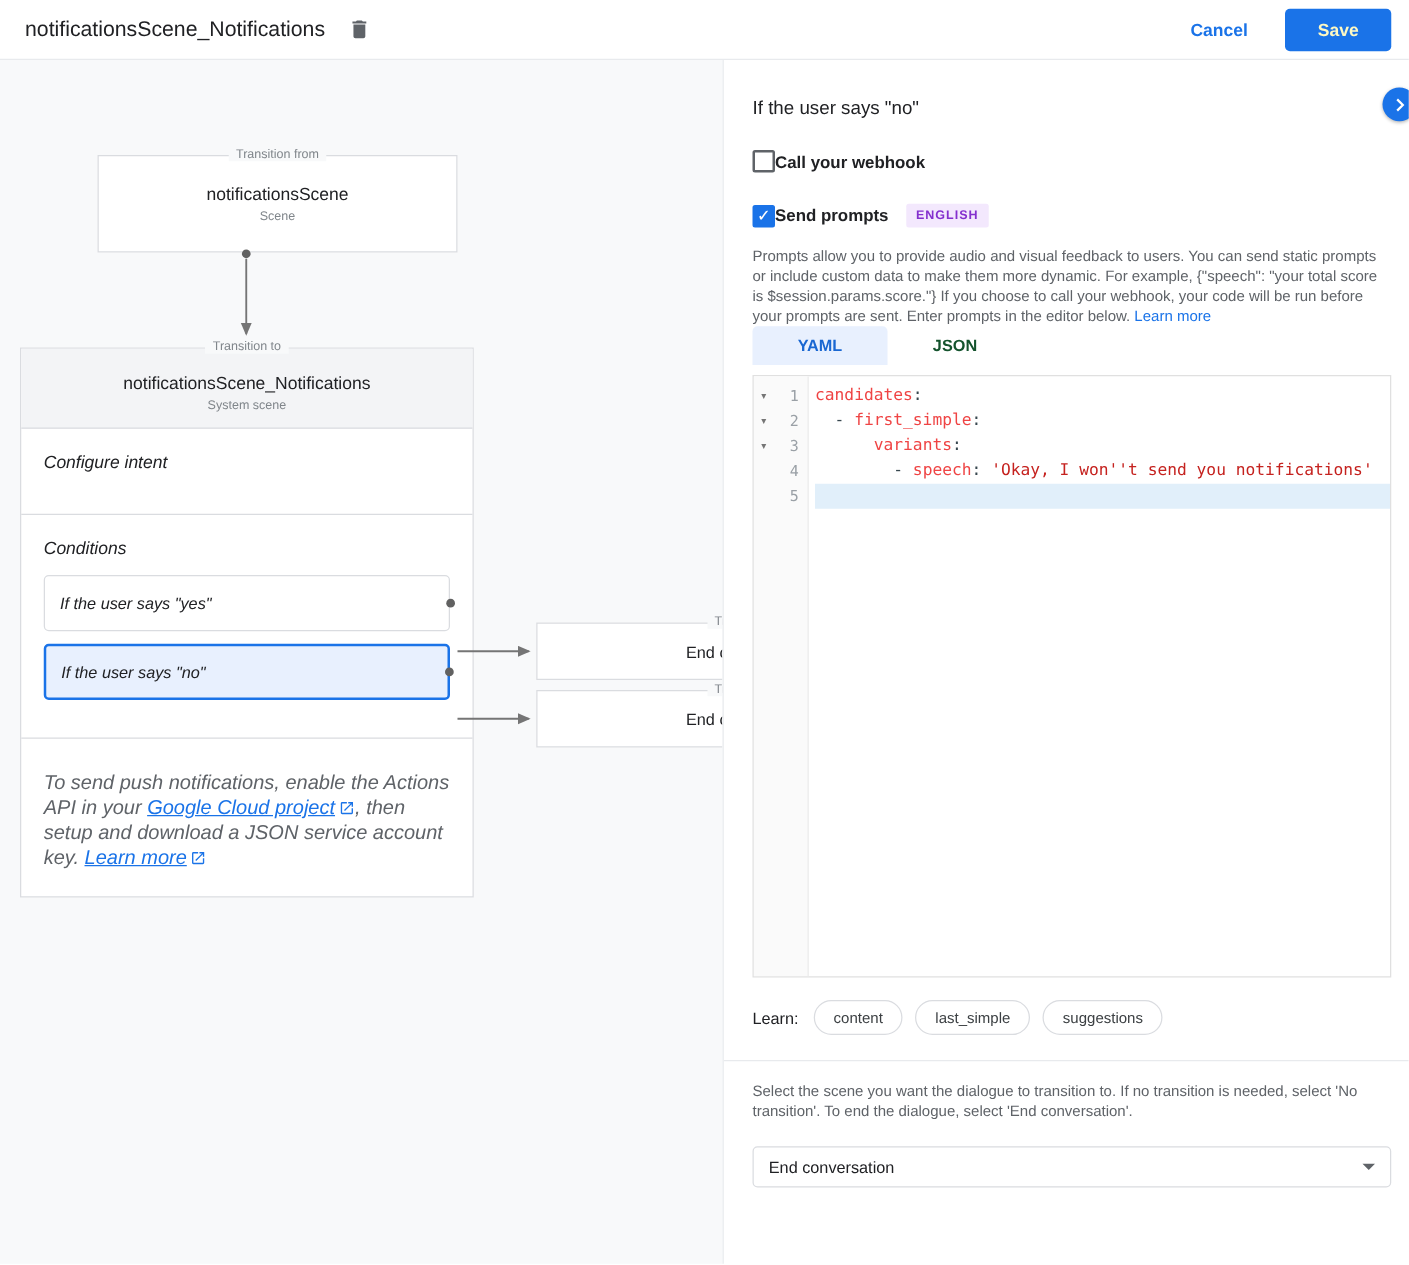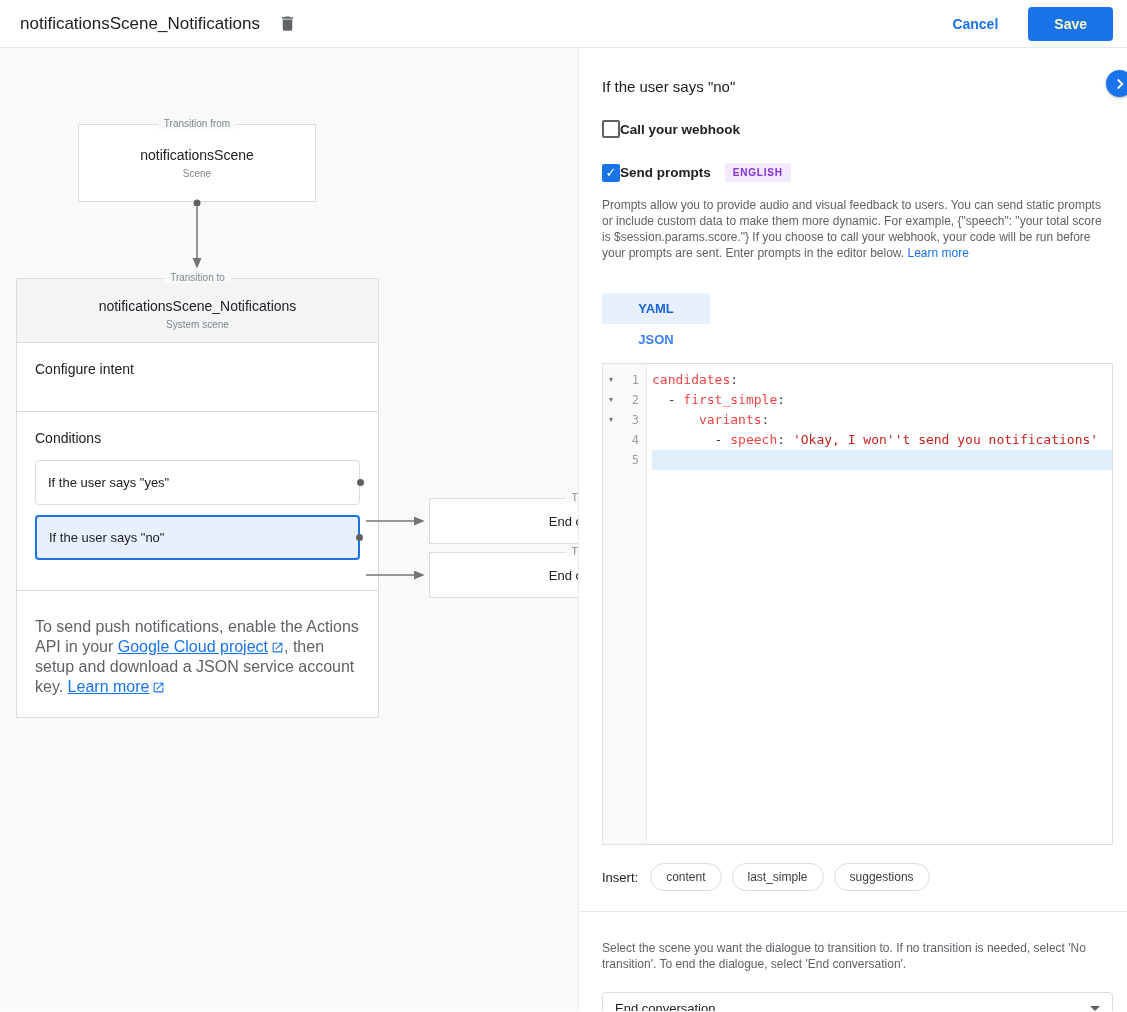--- a/index.html
+++ b/index.html
@@ -23,31 +23,31 @@
   .main { display:flex; height:963px; }
   .canvas { width:578px; flex:none; position:relative; background:#f8f9fa; overflow:hidden; }
   .panel { flex:1; background:#fff; position:relative; border-left:1px solid #e8eaed; overflow:hidden; }
   .panel-inner { padding:30px 14px 0 23px; }
 
   
   .node { position:absolute; background:#fff; border:1px solid #dadce0; }
   .node-badge { position:absolute; top:-7px; left:0; right:0; text-align:center;
                 font-size:10px; color:#80868b; white-space:nowrap; }
   .node-badge span { background:#f8f9fa; padding:0 6px; }
-  .from-node { left:78px; top:76px; width:238px; height:78px; display:flex; flex-direction:column;
+  .from-node { left:78px; top:76px; width:288px; height:78px; display:flex; flex-direction:column;
                align-items:center; justify-content:center; cursor:pointer; }
   .from-node .node-title { font-size:14px; }
   .node-subtitle { font-size:10px; color:#80868b; margin-top:5px; }
 
   .scene-card { position:absolute; left:16px; top:230px; width:363px; background:#fff;
                 border:1px solid #dadce0; }
   .card-header { background:#f3f4f6; text-align:center; padding:19px 10px 12px;
                  border-bottom:1px solid #dadce0; cursor:pointer; }
   .card-header .node-title { font-size:14px; }
-  .card-section { padding:16px 18px 20px; border-bottom:1px solid #dadce0; }
+  .card-section { padding:16px 18px 20px; border-bottom:1px solid #dadce0;font-style:italic; }
   .card-section:last-child { border-bottom:none; }
   .section-label { font-size:14px; margin:2px 0 14px; }
   .field-box { height:45px; border:1px solid #dadce0; border-radius:4px; background:#fff;
                display:flex; align-items:center; padding:0 12px; font-size:13px; cursor:pointer; }
   .condition { position:relative; margin-bottom:10px; }
   .condition.selected { background:#e8f0fe; border:2px solid #1a73e8; }
   .cond-dot { position:absolute; right:-5px; top:50%; margin-top:-3.5px; width:7px; height:7px;
               border-radius:50%; background:#616161; }
   .service-text { font-size:16px; color:#5f6368; line-height:20px; margin-top:10px; }
   .text-link { color:#1a73e8; text-decoration:underline; cursor:pointer; }
@@ -71,23 +71,23 @@
               cursor:pointer; display:flex; align-items:center; justify-content:center; flex:none; }
   .checkbox.checked { background:#1a73e8; border-color:#1a73e8; }
   .checkbox .checkmark { display:none; color:#fff; font-size:13px; font-weight:bold; line-height:1; }
   .checkbox.checked .checkmark { display:block; }
   .check-label { margin-left:0; font-size:13.5px; font-weight:bold; color:#202124; }
   .lang-badge { margin-left:14px; background:#f3e8fd; color:#8430ce; font-size:10px; font-weight:bold;
                 letter-spacing:.8px; padding:4px 8px; border-radius:2px;text-align:center; }
   .panel-desc { margin-top:15px; font-size:12px; line-height:16px; color:#5f6368; }
   .inline-link { color:#1a73e8; text-decoration:none; cursor:pointer; }
 
-  .tabs { display:flex; margin-top:32px;flex-direction:column; }
+  .tabs { display:flex; margin-top:0; }
   .tab { width:108px; height:31px; display:flex; align-items:center; justify-content:center;
-         font-size:13px; font-weight:bold; color:#3b82f6; cursor:pointer; }
+         font-size:13px; font-weight:bold; color:#14532d; cursor:pointer; }
   .tab.active { background:#e8f0fe; color:#1967d2; border-radius:4px 4px 0 0; }
 
   .editor { margin-top:8px; border:1px solid #e0e0e0; height:482px; display:flex;
             font-family:"DejaVu Sans Mono","Liberation Mono",monospace; font-size:13px;
             line-height:20px; background:#fff; overflow:hidden; cursor:text; }
   .gutter { width:44px; flex:none; background:#fafafa; border-right:1px solid #ececec; padding-top:6px; }
   .gutter-row { display:flex; align-items:center; height:20px; }
   .fold { width:16px; text-align:center; font-size:8px; color:#757575; cursor:pointer;
           font-family:"DejaVu Sans",sans-serif; }
   .lnum { flex:1; text-align:right; padding-right:7px; color:#9aa0a6; font-size:12px; }
@@ -98,21 +98,21 @@
   .tok-key { color:#ef4444; }
   .tok-string { color:#c5221f; }
 
   .insert-row { display:flex; align-items:center; margin-top:18px; }
   .insert-label { font-size:13px; margin-right:12px; }
   .chip { border:1px solid #dadce0; border-radius:16px; padding:6px 15px; font-size:12px;
           color:#3c4043; background:#fff; cursor:pointer; margin-right:10px; }
 
   .panel-divider { height:1px; background:#e8eaed; margin:20px -14px 0 -23px; }
   .transition-title { font-size:15px; margin-top:26px; }
-  .transition-desc { font-size:12px; color:#5f6368; line-height:16px; margin-top:28px; }
+  .transition-desc { font-size:12px; color:#5f6368; line-height:16px; margin-top:16px; }
   .dropdown { margin-top:20px; height:33px; border:1px solid #dadce0; border-radius:4px;
               display:flex; align-items:center; justify-content:space-between; padding:0 12px;
               font-size:13px; cursor:pointer; background:#fff; }
   .dd-arrow { width:0; height:0; border-left:5px solid transparent; border-right:5px solid transparent;
               border-top:5px solid #5f6368; }
 </style>
 </head>
 <body>
 
 <div class="header">
@@ -247,21 +247,21 @@
         <div class="code">
           <div class="code-line"><span class="tok-plain"></span><span class="tok-key">candidates</span><span class="tok-plain">:</span><span class="tok-string"></span></div>
           <div class="code-line"><span class="tok-plain">  - </span><span class="tok-key">first_simple</span><span class="tok-plain">:</span><span class="tok-string"></span></div>
           <div class="code-line"><span class="tok-plain">      </span><span class="tok-key">variants</span><span class="tok-plain">:</span><span class="tok-string"></span></div>
           <div class="code-line"><span class="tok-plain">        - </span><span class="tok-key">speech</span><span class="tok-plain">: </span><span class="tok-string">'Okay, I won''t send you notifications'</span></div>
           <div class="code-line active"><span class="tok-plain"></span><span class="tok-key"></span><span class="tok-plain"></span><span class="tok-string"></span></div>
         </div>
       </div>
 
       <div class="insert-row">
-        <span class="insert-label">Insert:</span>
+        <span class="insert-label">Learn:</span>
         <button class="chip">content</button>
         <button class="chip">last_simple</button>
         <button class="chip">suggestions</button>
       </div>
 
       <div class="panel-divider"></div>
 
       <div class="transition-desc">Select the scene you want the dialogue to transition to. If no transition is needed, select 'No transition'. To end the dialogue, select 'End conversation'.</div>
 
       <div class="dropdown">

